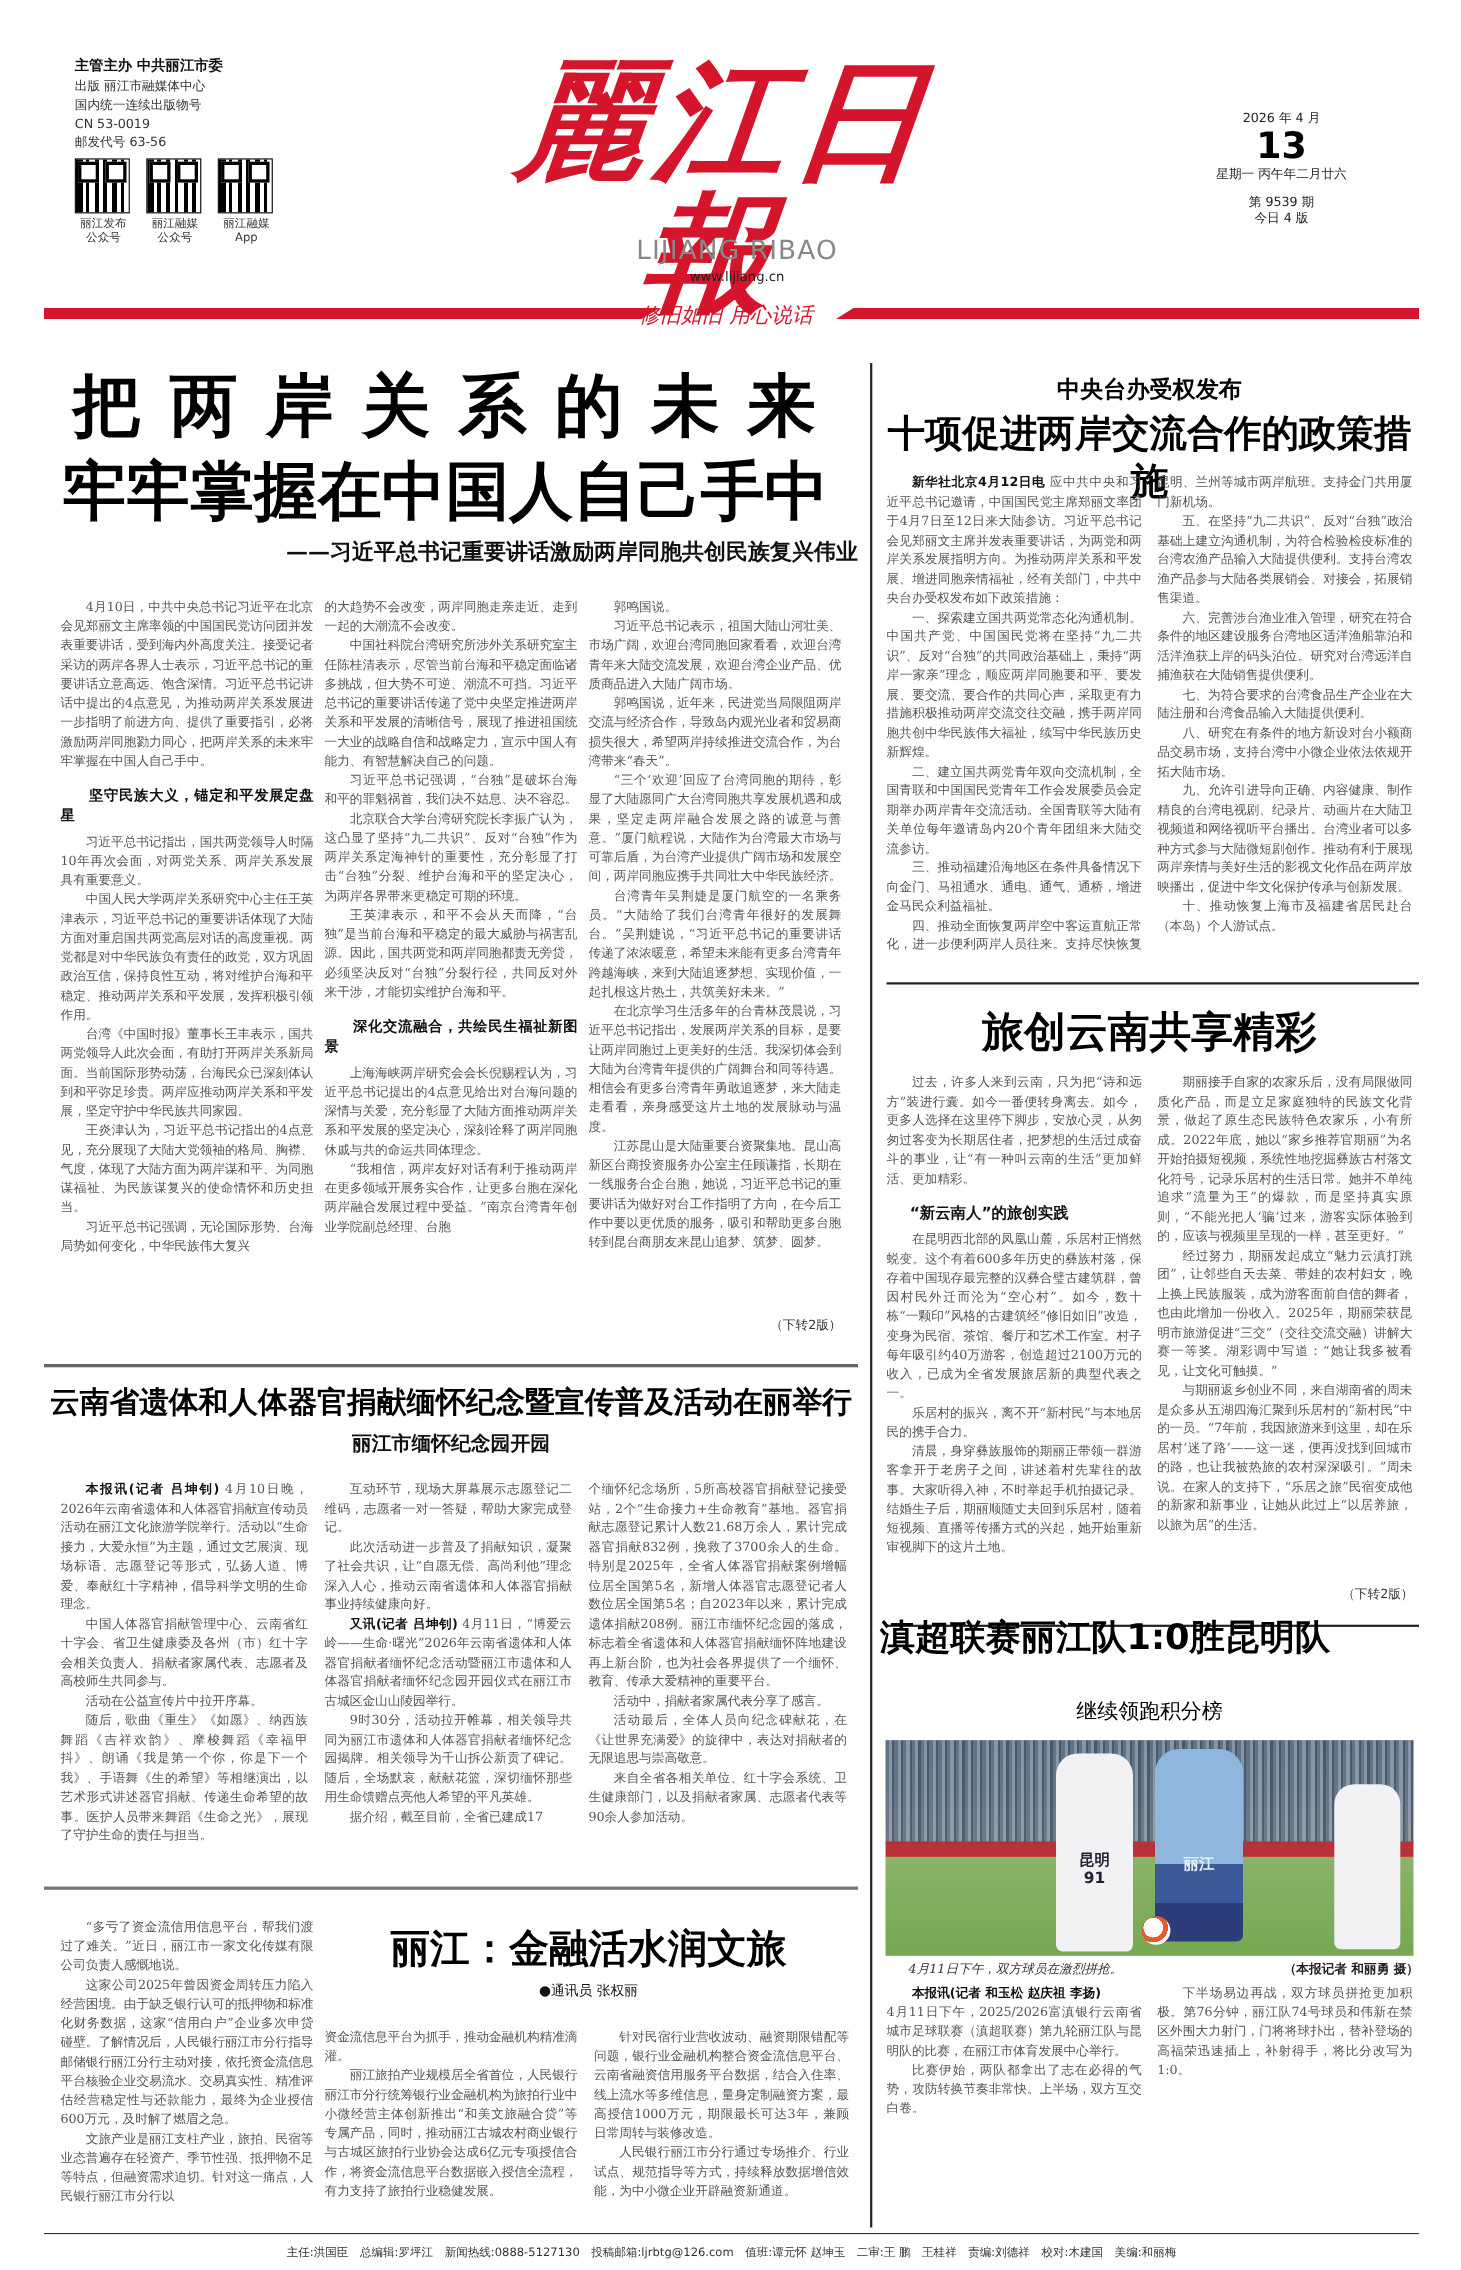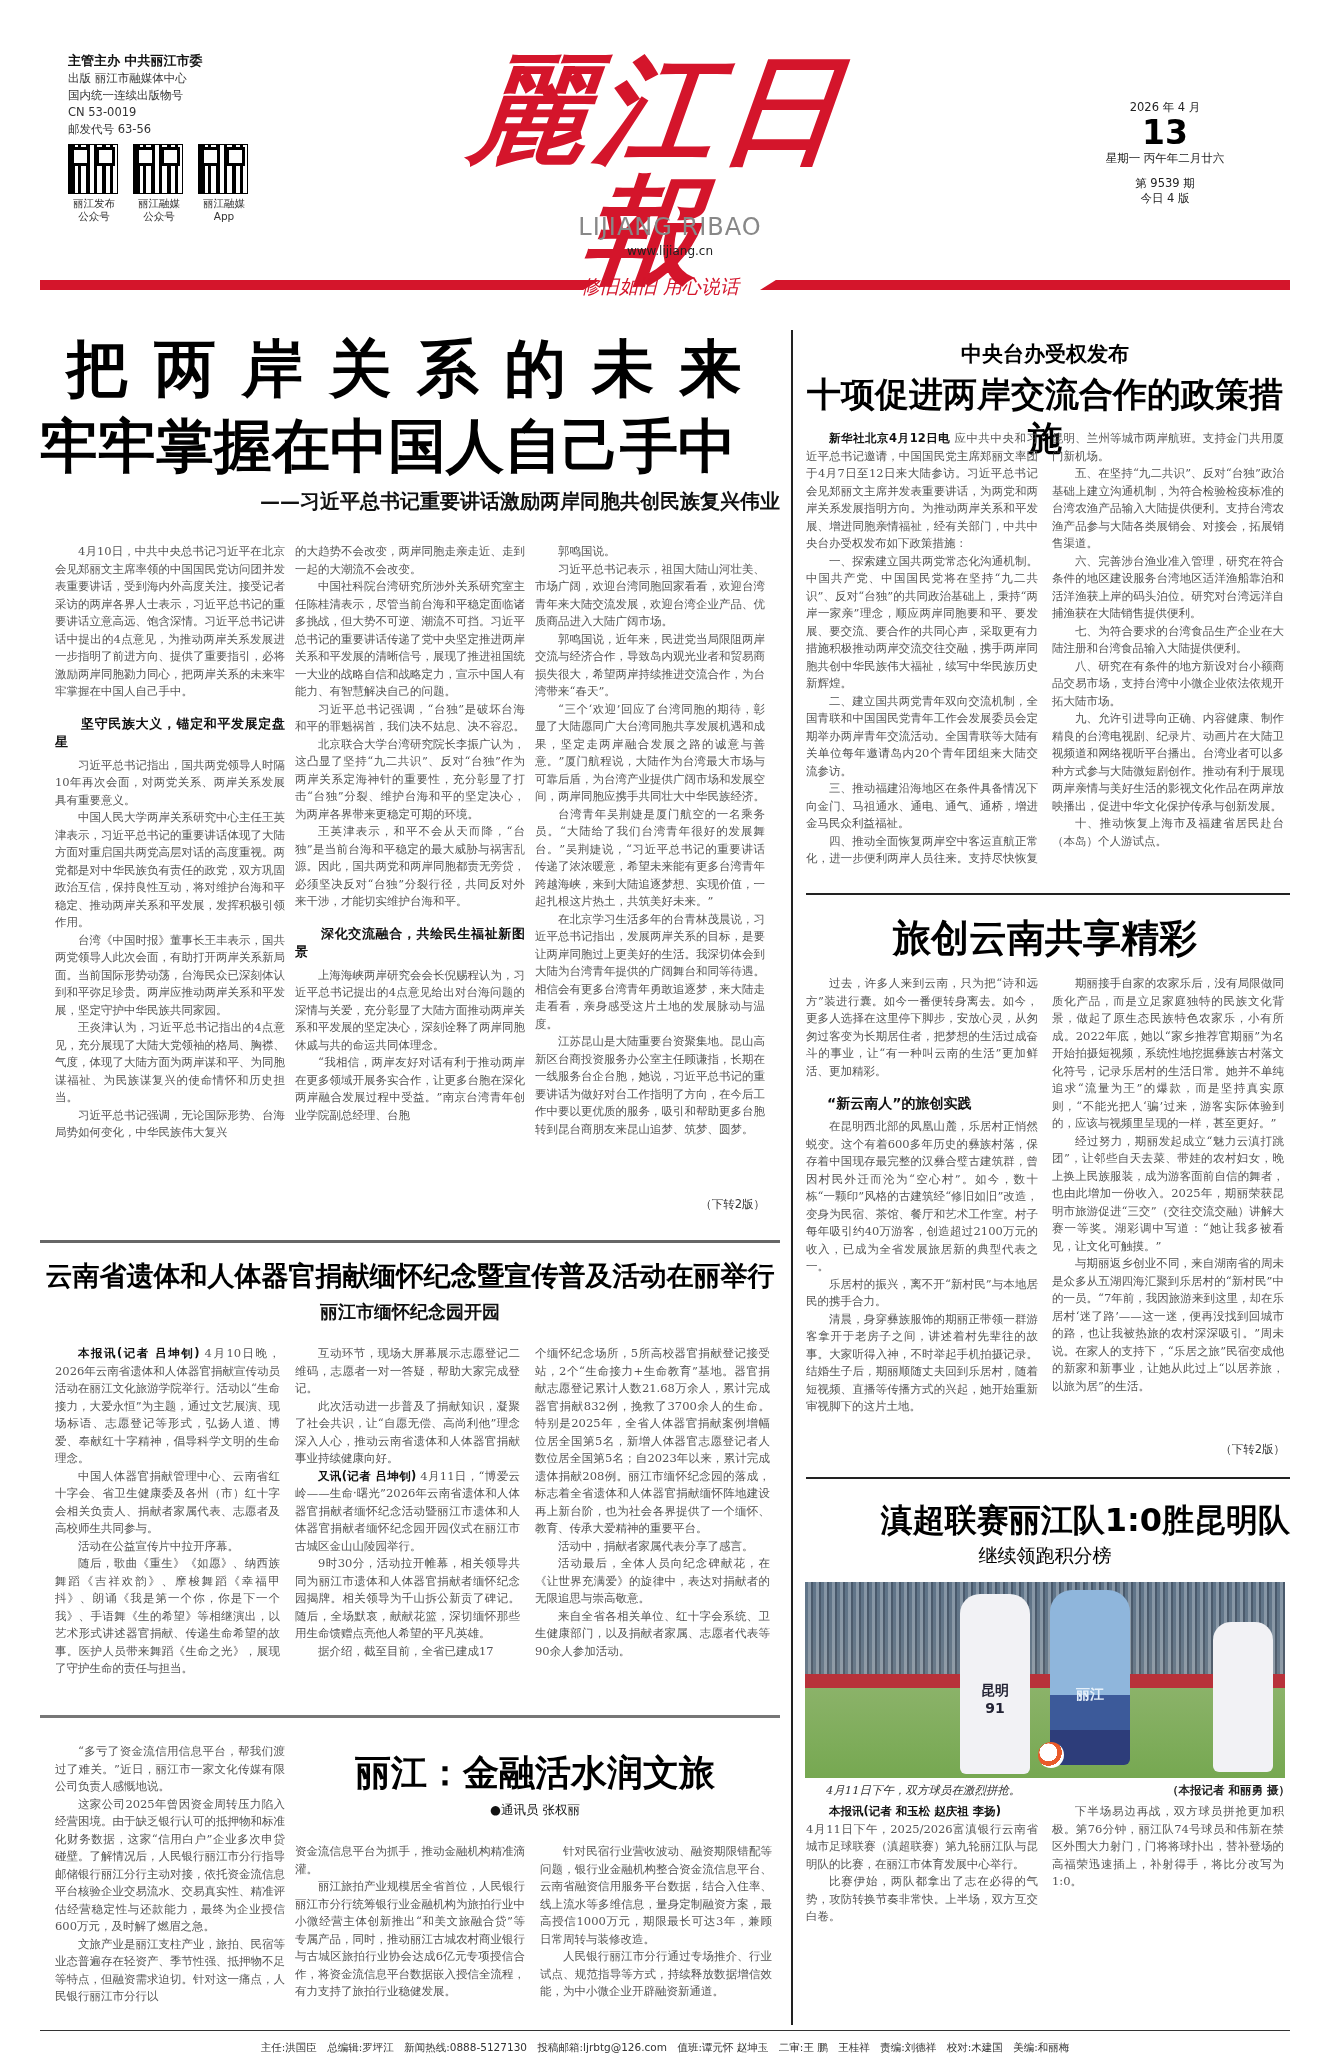--- a/index.html
+++ b/index.html
@@ -77,21 +77,21 @@
   <div style="line-height:15px">今日 4 版</div>
 </div>
 
 <div class="abs slogan-bar">
     <div class="bl"></div>
     <div class="br"></div>
   </div>
 <div class="abs slogan">修旧如旧  用心说话</div>
 
 <div class="abs hl" style="left:40px;top:335px;width:730px;font-size:62px;line-height:68px;text-align:center;letter-spacing:2px">把 两 岸 关 系 的 未 来</div>
-<div class="abs hl" style="left:40px;top:412px;width:730px;font-size:58px;line-height:68px;">牢牢掌握在中国人自己手中</div>
+<div class="abs hl" style="left:40px;top:412px;width:730px;font-size:58px;line-height:68px;text-align:center">牢牢掌握在中国人自己手中</div>
 <div class="abs" style="left:140px;top:488px;width:640px;font-size:20px;font-weight:bold;text-align:right;color:#111">——习近平总书记重要讲话激励两岸同胞共创民族复兴伟业</div>
 
 <div class="abs col" style="left:55px;top:543px;width:230px">
   <p>4月10日，中共中央总书记习近平在北京会见郑丽文主席率领的中国国民党访问团并发表重要讲话，受到海内外高度关注。接受记者采访的两岸各界人士表示，习近平总书记的重要讲话立意高远、饱含深情。习近平总书记讲话中提出的4点意见，为推动两岸关系发展进一步指明了前进方向、提供了重要指引，必将激励两岸同胞勠力同心，把两岸关系的未来牢牢掌握在中国人自己手中。</p>
   <div class="sub">坚守民族大义，锚定和平发展定盘星</div>
   <p>习近平总书记指出，国共两党领导人时隔10年再次会面，对两党关系、两岸关系发展具有重要意义。</p>
   <p>中国人民大学两岸关系研究中心主任王英津表示，习近平总书记的重要讲话体现了大陆方面对重启国共两党高层对话的高度重视。两党都是对中华民族负有责任的政党，双方巩固政治互信，保持良性互动，将对维护台海和平稳定、推动两岸关系和平发展，发挥积极引领作用。</p>
   <p>台湾《中国时报》董事长王丰表示，国共两党领导人此次会面，有助打开两岸关系新局面。当前国际形势动荡，台海民众已深刻体认到和平弥足珍贵。两岸应推动两岸关系和平发展，坚定守护中华民族共同家园。</p>
   <p>王炎津认为，习近平总书记指出的4点意见，充分展现了大陆大党领袖的格局、胸襟、气度，体现了大陆方面为两岸谋和平、为同胞谋福祉、为民族谋复兴的使命情怀和历史担当。</p>
   <p>习近平总书记强调，无论国际形势、台海局势如何变化，中华民族伟大复兴</p>
@@ -150,21 +150,21 @@
 </div>
 <div class="abs col" style="left:1052px;top:975px;width:232px;height:460px;overflow:hidden">
   <p>期丽接手自家的农家乐后，没有局限做同质化产品，而是立足家庭独特的民族文化背景，做起了原生态民族特色农家乐，小有所成。2022年底，她以“家乡推荐官期丽”为名开始拍摄短视频，系统性地挖掘彝族古村落文化符号，记录乐居村的生活日常。她并不单纯追求“流量为王”的爆款，而是坚持真实原则，“不能光把人‘骗’过来，游客实际体验到的，应该与视频里呈现的一样，甚至更好。”</p>
   <p>经过努力，期丽发起成立“魅力云滇打跳团”，让邻些自天去菜、带娃的农村妇女，晚上换上民族服装，成为游客面前自信的舞者，也由此增加一份收入。2025年，期丽荣获昆明市旅游促进“三交”（交往交流交融）讲解大赛一等奖。湖彩调中写道：“她让我多被看见，让文化可触摸。”</p>
   <p>与期丽返乡创业不同，来自湖南省的周未是众多从五湖四海汇聚到乐居村的“新村民”中的一员。“7年前，我因旅游来到这里，却在乐居村‘迷了路’——这一迷，便再没找到回城市的路，也让我被热旅的农村深深吸引。”周未说。在家人的支持下，“乐居之旅”民宿变成他的新家和新事业，让她从此过上“以居养旅，以旅为居”的生活。</p>
 </div>
 <div class="abs cont" style="left:1120px;top:1442px;width:165px">（下转2版）</div>
 
 <div class="abs rule-h" style="left:806px;top:1477px;width:484px"></div>
 
-<div class="abs hl" style="left:800px;top:1500px;width:490px;text-align:right;font-size:32px;line-height:40px">滇超联赛丽江队1:0胜昆明队</div>
+<div class="abs hl" style="left:800px;top:1468px;width:490px;text-align:left;font-size:32px;line-height:40px">滇超联赛丽江队1:0胜昆明队</div>
 <div class="abs hl" style="left:800px;top:1543px;width:490px;text-align:center;font-size:19px;font-weight:normal">继续领跑积分榜</div>
 <div class="abs photo" style="left:805px;top:1582px;width:480px;height:196px">
   <div style="position:absolute;left:0;top:0;width:100%;height:95px;background:repeating-linear-gradient(90deg,#5a6f85 0 3px,#8797a8 3px 6px,#3f4f63 6px 8px);opacity:.85"></div>
   <div style="position:absolute;left:0;top:92px;width:100%;height:14px;background:#b8323a"></div>
   <div style="position:absolute;left:155px;top:12px;width:70px;height:180px;background:#f2f2f5;border-radius:20px 20px 6px 6px;text-align:center;font-family:'DejaVu Sans',sans-serif;font-weight:bold;color:#223;font-size:14px;padding-top:88px">
       <div>昆明</div>
       <div>91</div>
     </div>
   <div style="position:absolute;left:245px;top:8px;width:80px;height:175px;background:linear-gradient(180deg,#8fb6dc 0 60%,#3c5a9a 60% 80%,#2d3d7a 80%);border-radius:22px 22px 6px 6px;text-align:center;font-family:'DejaVu Sans',sans-serif;font-weight:bold;color:#e6f0fa;font-size:14px;padding-top:96px"><span>丽江</span></div>
   <div style="position:absolute;left:408px;top:40px;width:60px;height:150px;background:#f2f2f5;border-radius:18px 18px 6px 6px"></div>

